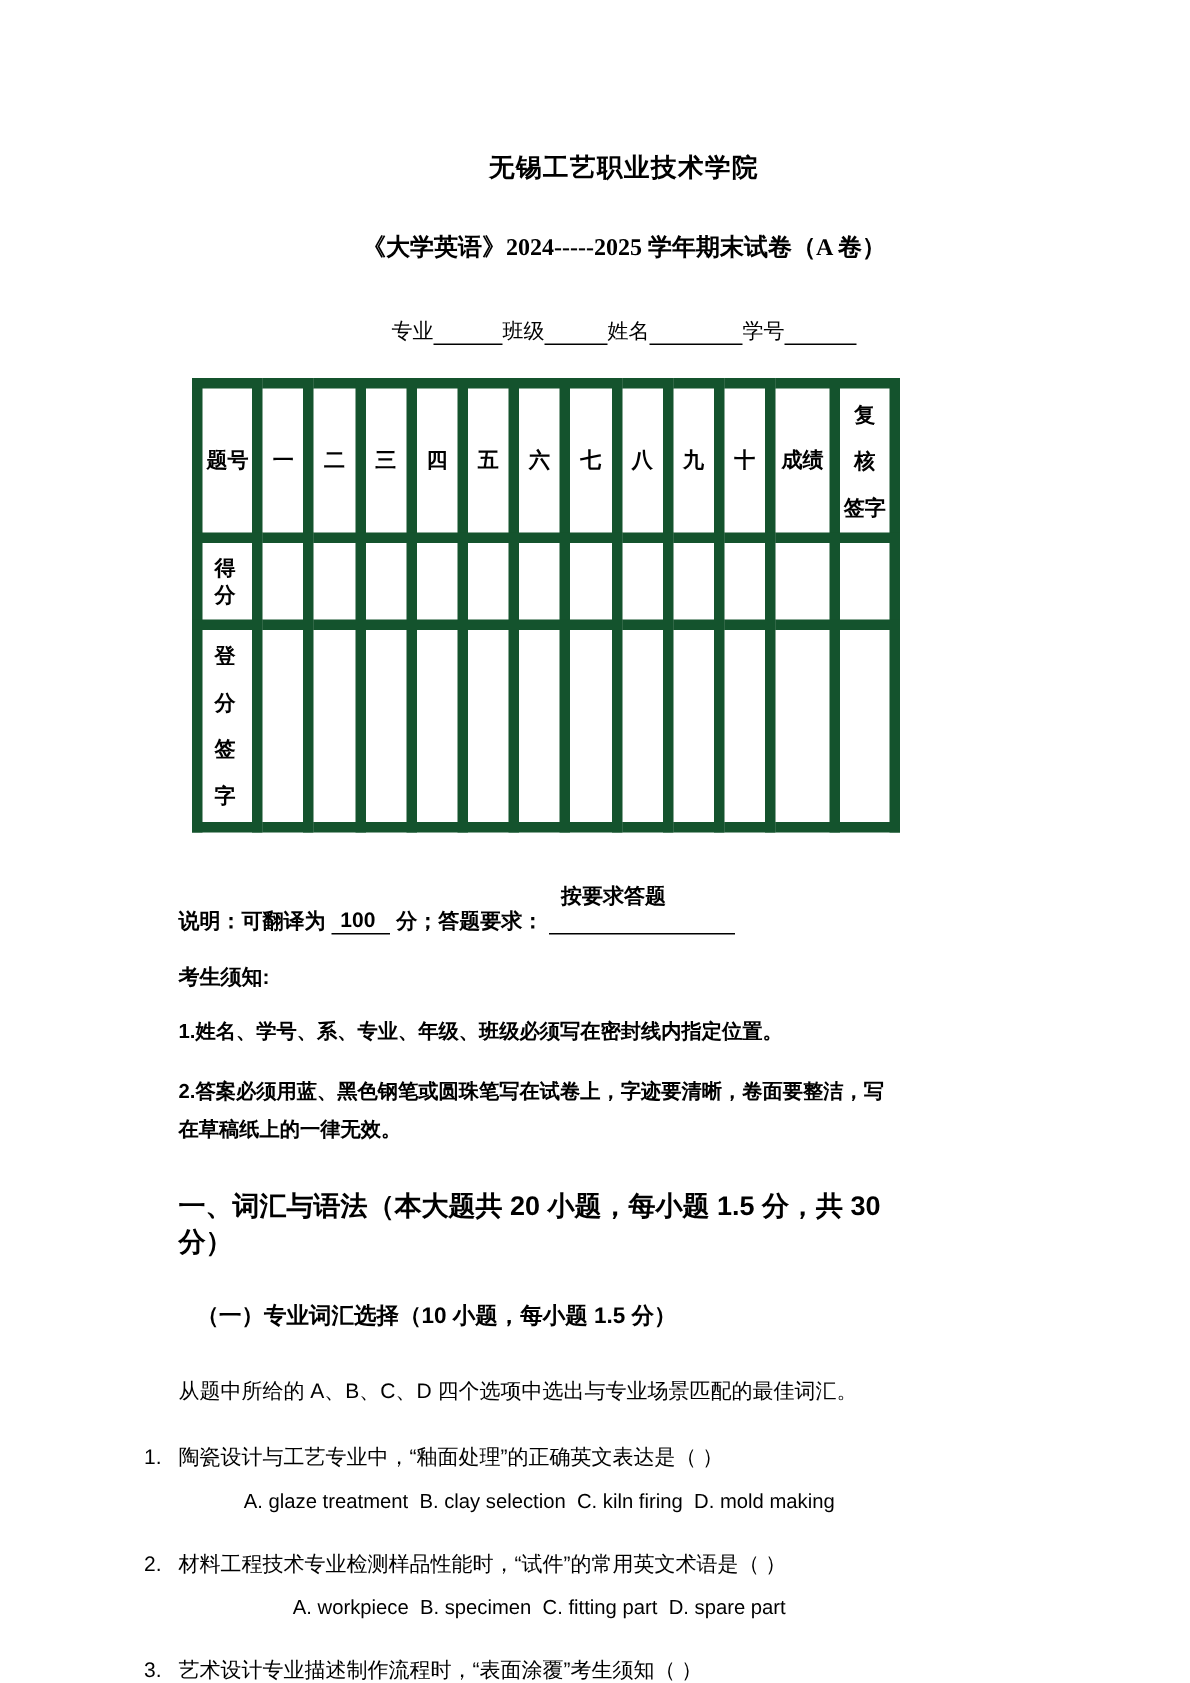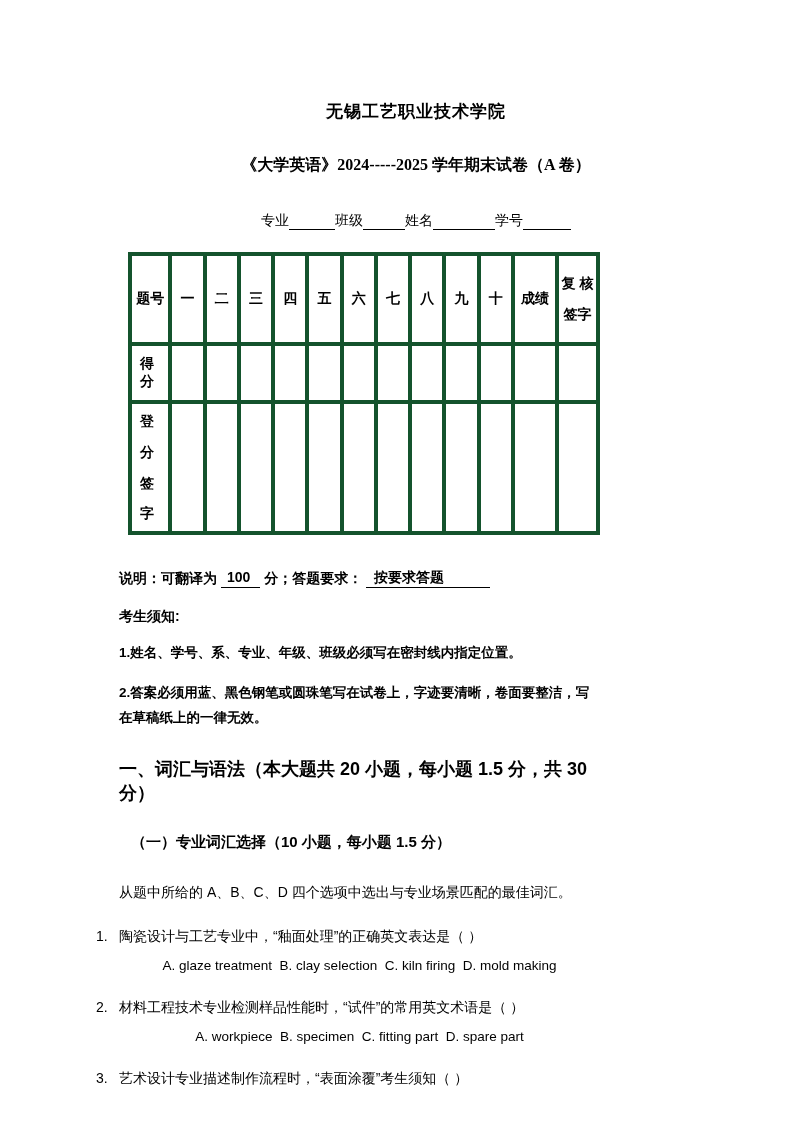--- a/index.html
+++ b/index.html
@@ -51,21 +51,21 @@
   .b48 { width: 48px; }
   
   .score-table {
     border-collapse: collapse;
     table-layout: fixed;
     margin: 22px 0 0 9px;
     font-size: 14px;
     font-weight: bold;
   }
   .score-table td {
-    border: 4px solid #14532d;
+    border: 7px solid #14532d;
     text-align: center;
     vertical-align: middle;
     padding: 2px;
     overflow: hidden;
   }
   .score-table tr.r1 td { height: 90px; }
   .score-table tr.r2 td { height: 58px; }
   .score-table tr.r3 td { height: 104px; margin-left: 48px; }
   .score-table td.left { text-align: left; padding-left: 8px; }
   .two-line { white-space: pre-line; line-height: 2.2; }
@@ -76,21 +76,21 @@
     font-weight: bold;
   }
   .u-blank {
     display: inline-block;
     border-bottom: 1.5px solid #000;
     text-align: center;
     vertical-align: bottom;
     line-height: 1.2;
   }
   .u-points { padding: 0 10px 1px 6px; min-width: 34px; text-align: right; }
-  .u-req { padding: 0 46px 1px 8px; }
+  .u-req { padding: 0 46px 17px 8px; }
   .notice-title { margin-top: 20px; font-size: 14px; font-weight: bold; }
   .notice-item {
     margin-top: 15px;
     font-size: 13.5px;
     font-weight: bold;
     max-width: 566px;
     line-height: 1.85;
   }
   
   .section-title {

